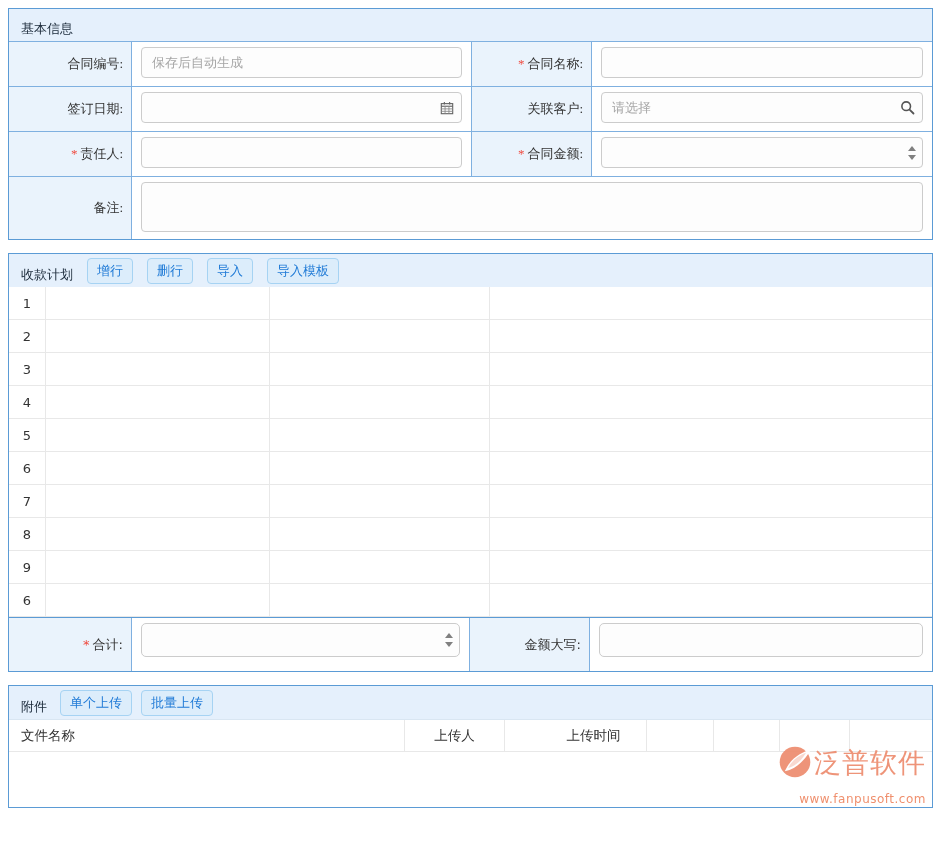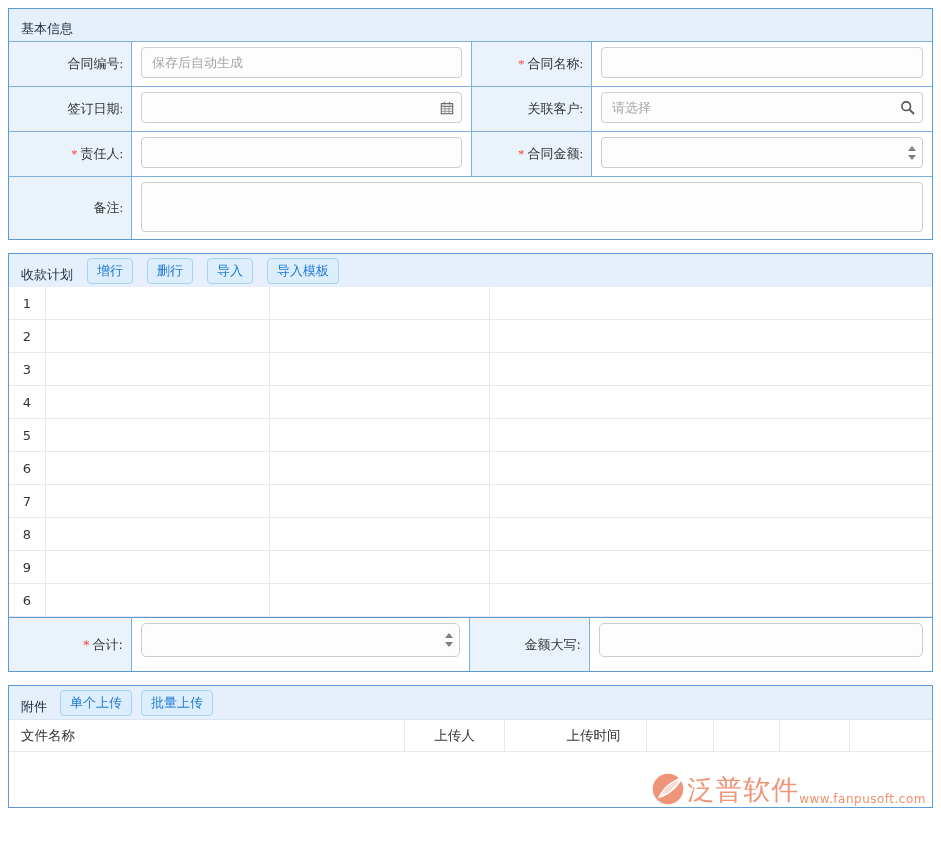--- a/index.html
+++ b/index.html
@@ -88,21 +88,21 @@
   .atable-header{display:flex;height:33px;border-top:1px solid #d9e6f2;border-bottom:1px solid var(--gray-line);font-size:13.5px;color:#333;}
   .atable-header>div{display:flex;align-items:center;justify-content:center;}
   .atable-header>div+div{border-left:1px solid var(--gray-line);}
   .ah-name{flex:0 0 395px;justify-content:flex-start !important;padding-left:12px;}
   .ah-uploader{flex:0 0 100px;}
   .ah-time{flex:0 0 142px;padding-left:36px;}
   .ah-e1{flex:0 0 67px;}.ah-e2{flex:0 0 66px;}.ah-e3{flex:0 0 70px;}.ah-e4{flex:1;}
   .abody{height:55px;position:relative;}
 
   
-  .watermark{position:absolute;right:6px;bottom:1px;display:flex;flex-direction:row;align-items:center;opacity:.95;}
+  .watermark{position:absolute;right:6px;bottom:1px;display:flex;flex-direction:column;align-items:center;opacity:.95;}
   .wm-top{display:flex;align-items:center;gap:2px;}
   .wm-brand{font-size:27px;color:var(--wm);letter-spacing:1px;line-height:1;}
   .wm-url{font-size:12px;color:#ef8a66;margin-top:13px;align-self:flex-end;letter-spacing:.5px;}
   .icon-svg{display:block;}
 </style>
 </head>
 <body>
 
 <div class="page">
 

